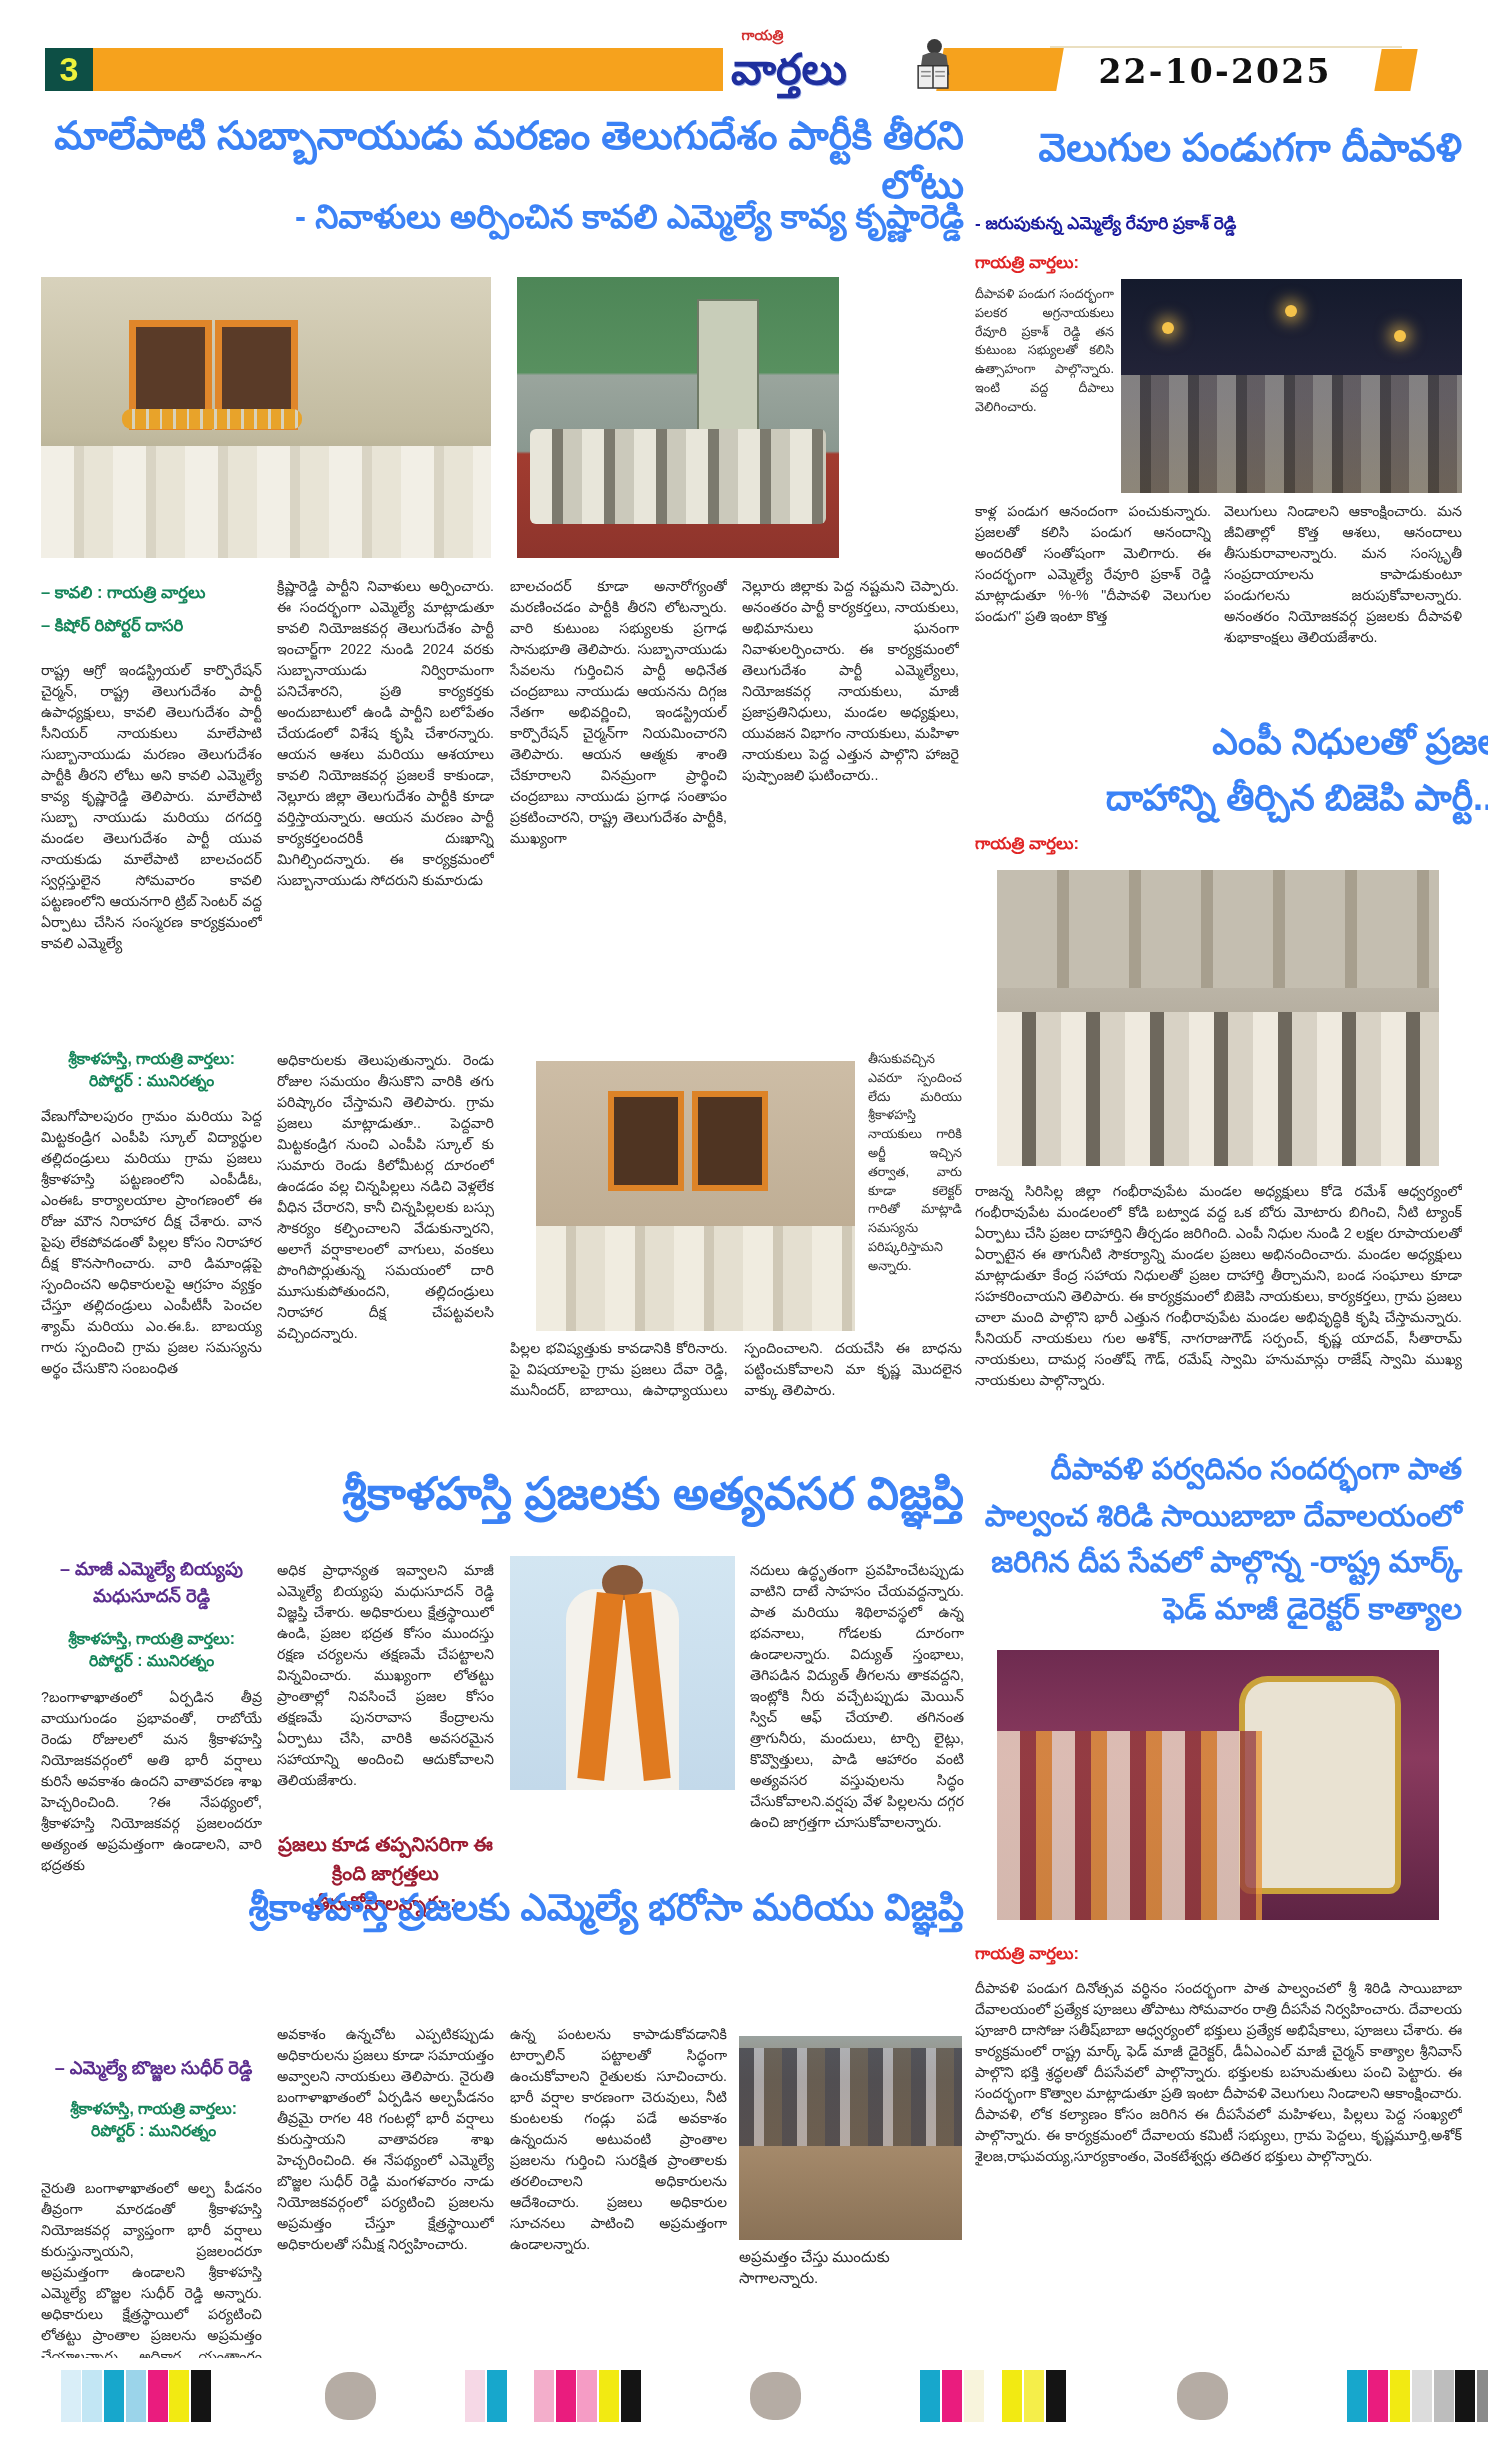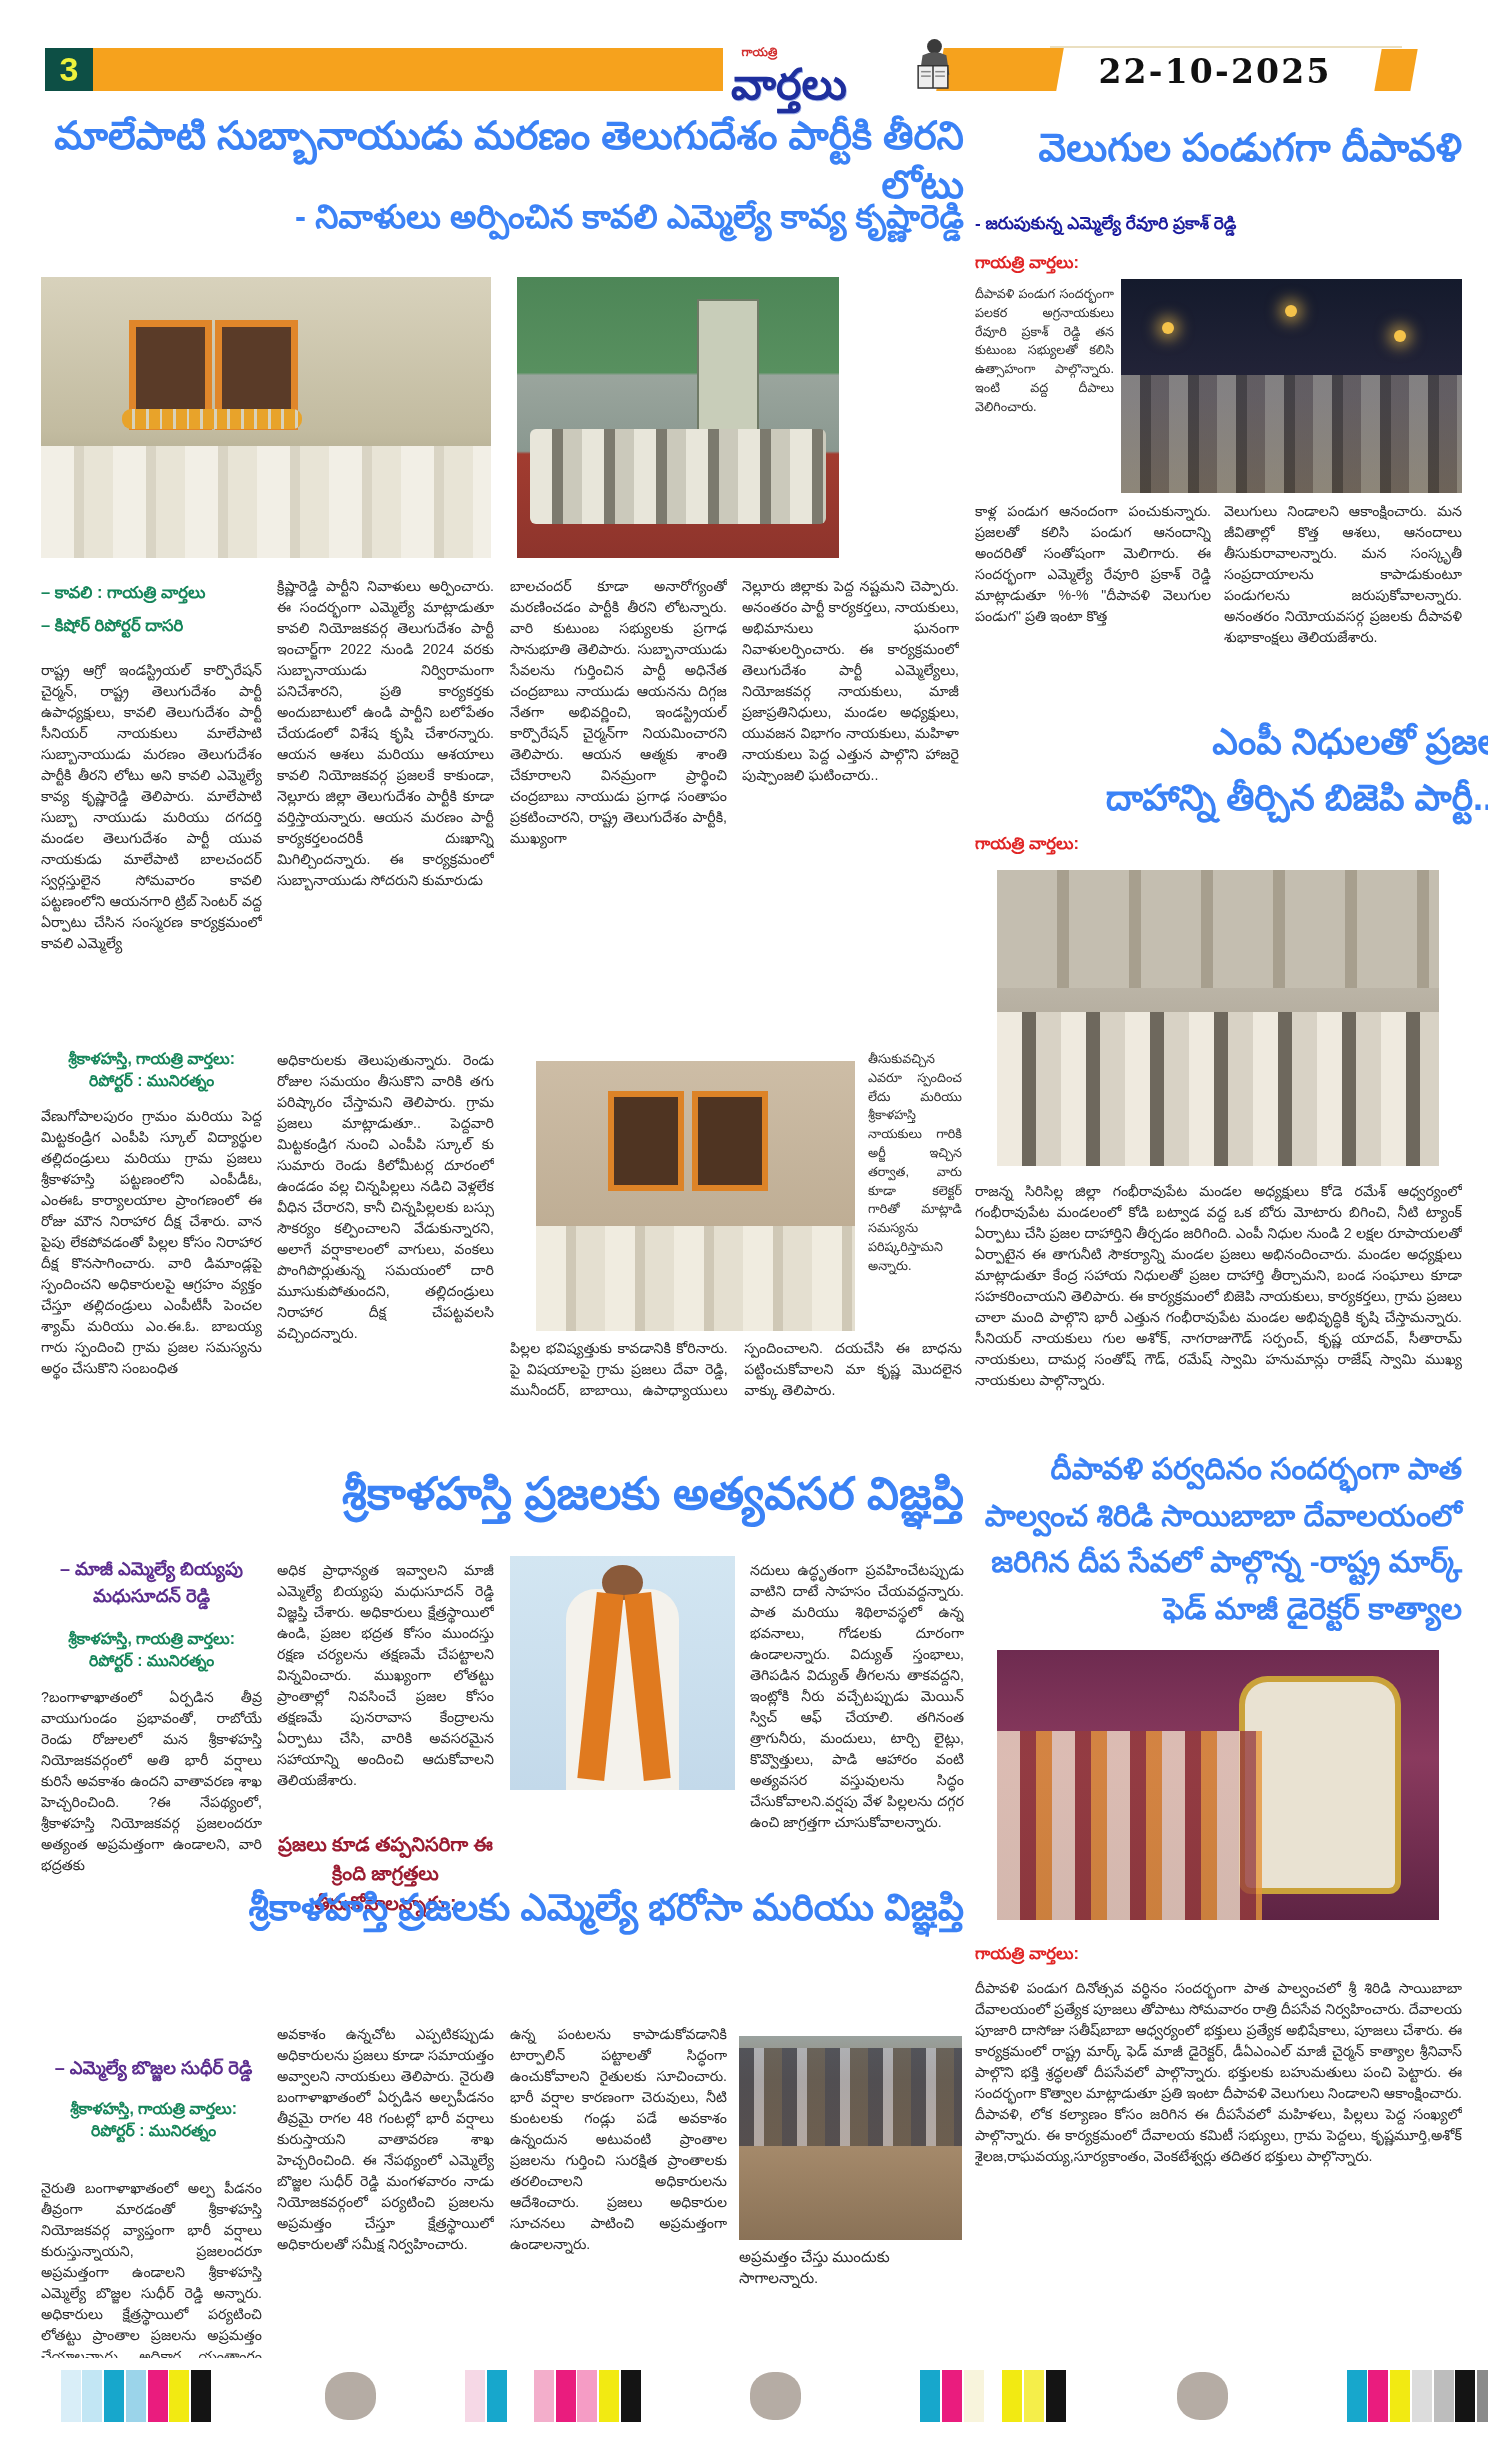--- a/index.html
+++ b/index.html
@@ -6,21 +6,21 @@
   .page{position:relative;width:1488px;height:2462px;background:#fff;overflow:hidden;
         font-family:"Liberation Sans",sans-serif;color:#1c1c1c;}
   
   .hdr-num{position:absolute;left:45px;top:48px;width:48px;height:43px;background:#0d4f45;
            color:#eef23c;font-size:34px;font-weight:bold;display:flex;align-items:center;justify-content:center;}
   .hdr-orange-left{position:absolute;left:93px;top:48px;width:630px;height:43px;background:#f6a21d;}
   .hdr-orange-mid{position:absolute;left:940px;top:48px;width:120px;height:43px;background:#f6a21d;transform:skewX(-10deg);}
   .hdr-chip{position:absolute;left:1378px;top:49px;width:36px;height:42px;background:#f6a21d;transform:skewX(-10deg);}
   .hdr-line{position:absolute;left:1050px;top:46px;width:352px;height:2.2px;background:#eadfc0;}
   .masthead{position:absolute;left:731px;top:27px;width:217px;}
-  .masthead .small{color:#d22f2f;font-size:12px;font-weight:bold;margin-left:10.5px;margin-top:18px;}
+  .masthead .small{color:#d22f2f;font-size:14px;font-weight:bold;margin-left:10.5px;}
   .masthead .big{color:#1e2f9e;font-size:43px;font-weight:bold;line-height:1.05;text-shadow:0.7px 0.7px 0 #9fb0e8;}
   .reader{position:absolute;left:178px;top:9px;}
   .hdr-date{position:absolute;left:1065px;top:52px;width:300px;text-align:center;
             font-family:"DejaVu Serif",serif;font-weight:bold;font-size:33px;letter-spacing:2.2px;color:#111;}
   
   .h-center{position:absolute;text-align:right;font-weight:bold;color:#3b82f6;line-height:1.25;}
   .col{position:absolute;font-size:14.2px;line-height:1.48;text-align:justify;overflow:hidden;color:#2a2a2a;}
   .green{color:#16855a;font-weight:bold;}
   .purple{color:#5b2d8e;font-weight:bold;}
   .red{color:#e02424;font-weight:bold;}
@@ -168,21 +168,21 @@
   <div class="blue" style="position:absolute;left:975px;top:214px;width:487px;font-size:17px;">- జరుపుకున్న ఎమ్మెల్యే రేవూరి ప్రకాశ్ రెడ్డి</div>
   <div class="red" style="position:absolute;left:975px;top:253px;font-size:16.5px;">గాయత్రి వార్తలు:</div>
   <div class="col" style="left:975px;top:285px;width:139px;height:204px;font-size:12.7px;">దీపావళి పండుగ సందర్భంగా పలకర అగ్రనాయకులు రేవూరి ప్రకాశ్ రెడ్డి తన కుటుంబ సభ్యులతో కలిసి ఉత్సాహంగా పాల్గొన్నారు. ఇంటి వద్ద దీపాలు వెలిగించారు.</div>
   <div class="photo ph-c" style="left:1121px;top:279px;width:341px;height:214px;">
     <div class="lite" style="left:12%;top:20%;"></div>
     <div class="lite" style="left:48%;top:12%;"></div>
     <div class="lite" style="left:80%;top:24%;"></div>
     <div class="ppl"></div>
   </div>
   <div class="col" style="left:975px;top:501px;width:236px;height:180px;">కాళ్ల పండుగ ఆనందంగా పంచుకున్నారు. ప్రజలతో కలిసి పండుగ ఆనందాన్ని అందరితో సంతోషంగా మెలిగారు. ఈ సందర్భంగా ఎమ్మెల్యే రేవూరి ప్రకాశ్ రెడ్డి మాట్లాడుతూ %-% "దీపావళి వెలుగుల పండుగ" ప్రతి ఇంటా కొత్త</div>
-  <div class="col" style="left:1224px;top:501px;width:238px;height:180px;">వెలుగులు నిండాలని ఆకాంక్షించారు. మన జీవితాల్లో కొత్త ఆశలు, ఆనందాలు తీసుకురావాలన్నారు. మన సంస్కృతీ సంప్రదాయాలను కాపాడుకుంటూ పండుగలను జరుపుకోవాలన్నారు. అనంతరం నియోయవసర్గ ప్రజలకు దీపావళి శుభాకాంక్షలు తెలియజేశారు.</div>
+  <div class="col" style="left:1224px;top:501px;width:238px;height:180px;">వెలుగులు నిండాలని ఆకాంక్షించారు. మన జీవితాల్లో కొత్త ఆశలు, ఆనందాలు తీసుకురావాలన్నారు. మన సంస్కృతీ సంప్రదాయాలను కాపాడుకుంటూ పండుగలను జరుపుకోవాలన్నారు. అనంతరం నియోజకవర్గ ప్రజలకు దీపావళి శుభాకాంక్షలు తెలియజేశారు.</div>
 
   <div class="h-center" style="left:1016px;top:714px;width:487px;font-size:36px;line-height:1.55;">
     <div>ఎంపీ నిధులతో ప్రజల</div>
     <div>దాహాన్ని తీర్చిన బిజెపి పార్టీ...</div>
   </div>
   <div class="red" style="position:absolute;left:975px;top:834px;font-size:16.5px;">గాయత్రి వార్తలు:</div>
   <div class="photo ph-d" style="left:997px;top:870px;width:442px;height:296px;">
     <div class="bldg"></div>
     <div class="ppl"></div>
   </div>

